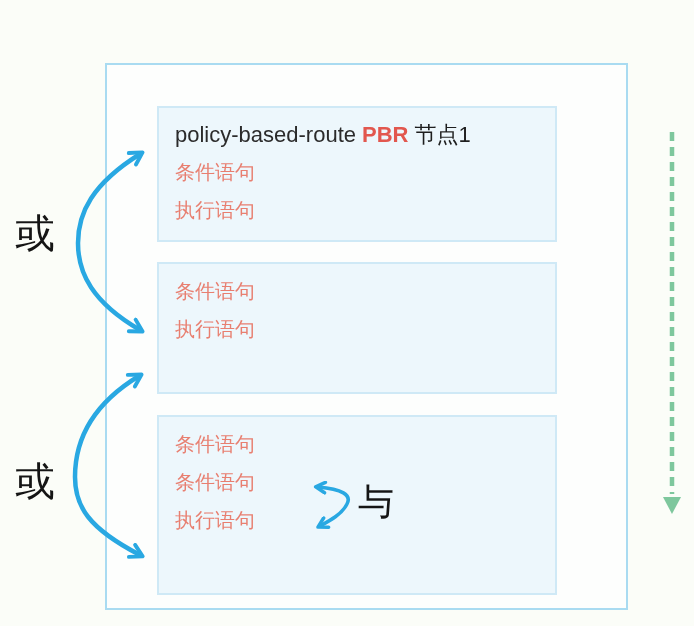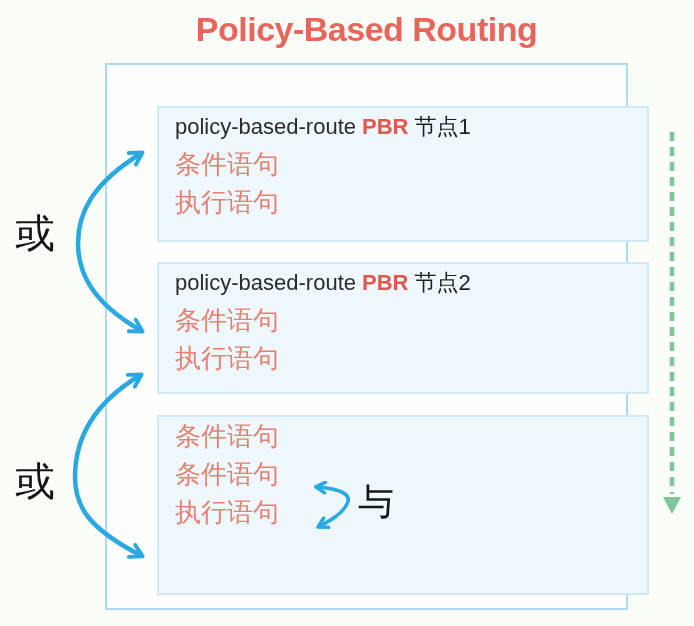--- a/index.html
+++ b/index.html
@@ -32,43 +32,43 @@
     top: 63px;
     width: 523px;
     height: 547px;
     border: 2px solid #a9dbf1;
     background: #fdfefd;
     box-sizing: border-box;
   }
   .node-box {
     position: absolute;
     left: 157px;
-    width: 492px;
+    width: 400px;
     border: 2px solid #cfe9f6;
     background: #edf7fc;
     box-sizing: border-box;
-    padding: 0 0 0 16px;
+    padding: 8px 0 0 16px;
   }
   .node-box-1 { top: 106px; height: 136px; }
   .node-box-2 { top: 262px; height: 132px; }
   .node-box-3 { top: 415px; height: 180px; }
   .node-title-line {
     font-size: 22px;
     color: #2b2b2b;
     line-height: 37px;
     white-space: nowrap;
   }
   .node-keyword {
     font-weight: bold;
     color: #e2574e;
     margin: 0 6px;
   }
   .node-label { color: #1e1e1e; }
   .statement {
-    font-size: 26px;
+    font-size: 20px;
     color: #e87f70;
     line-height: 38px;
     white-space: nowrap;
   }
   .or-label {
     position: absolute;
     left: 15px;
     font-size: 40px;
     line-height: 44px;
     color: #151515;
@@ -89,36 +89,32 @@
     width: 694px;
     height: 626px;
     pointer-events: none;
   }
 </style>
 </head>
 <body>
 
 <div class="stage">
 
-  <div class="page-title">Policy-Based Routing</div>
 
   <div class="outer-box"></div>
 
   <div class="node-box node-box-1">
     <div class="node-title-line">
       <span>policy-based-route</span><span class="node-keyword">PBR</span><span class="node-label">节点1</span>
     </div>
     <div class="statement">条件语句</div>
     <div class="statement">执行语句</div>
   </div>
 
   <div class="node-box node-box-2">
-    <div class="node-title-line">
-      <span>policy-based-route</span><span class="node-keyword">PBR</span><span class="node-label">节点2</span>
-    </div>
     <div class="statement">条件语句</div>
     <div class="statement">执行语句</div>
   </div>
 
   <div class="node-box node-box-3">
     <div class="statement">条件语句</div>
     <div class="statement">条件语句</div>
     <div class="statement">执行语句</div>
   </div>
 

